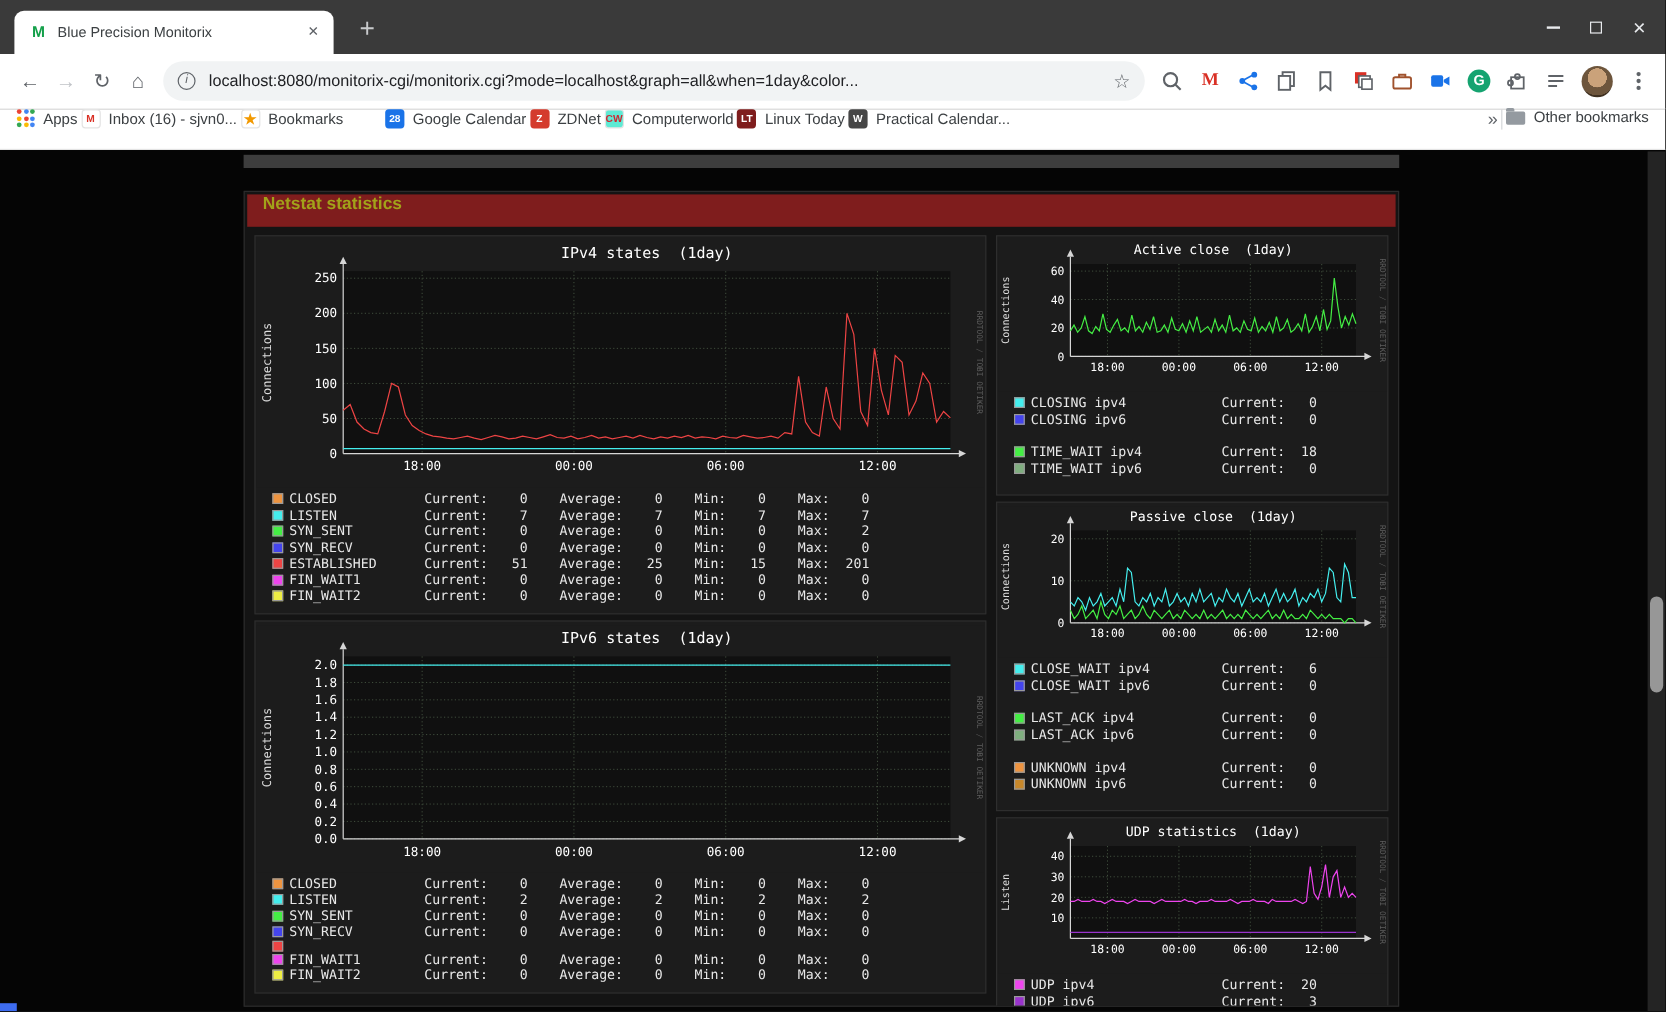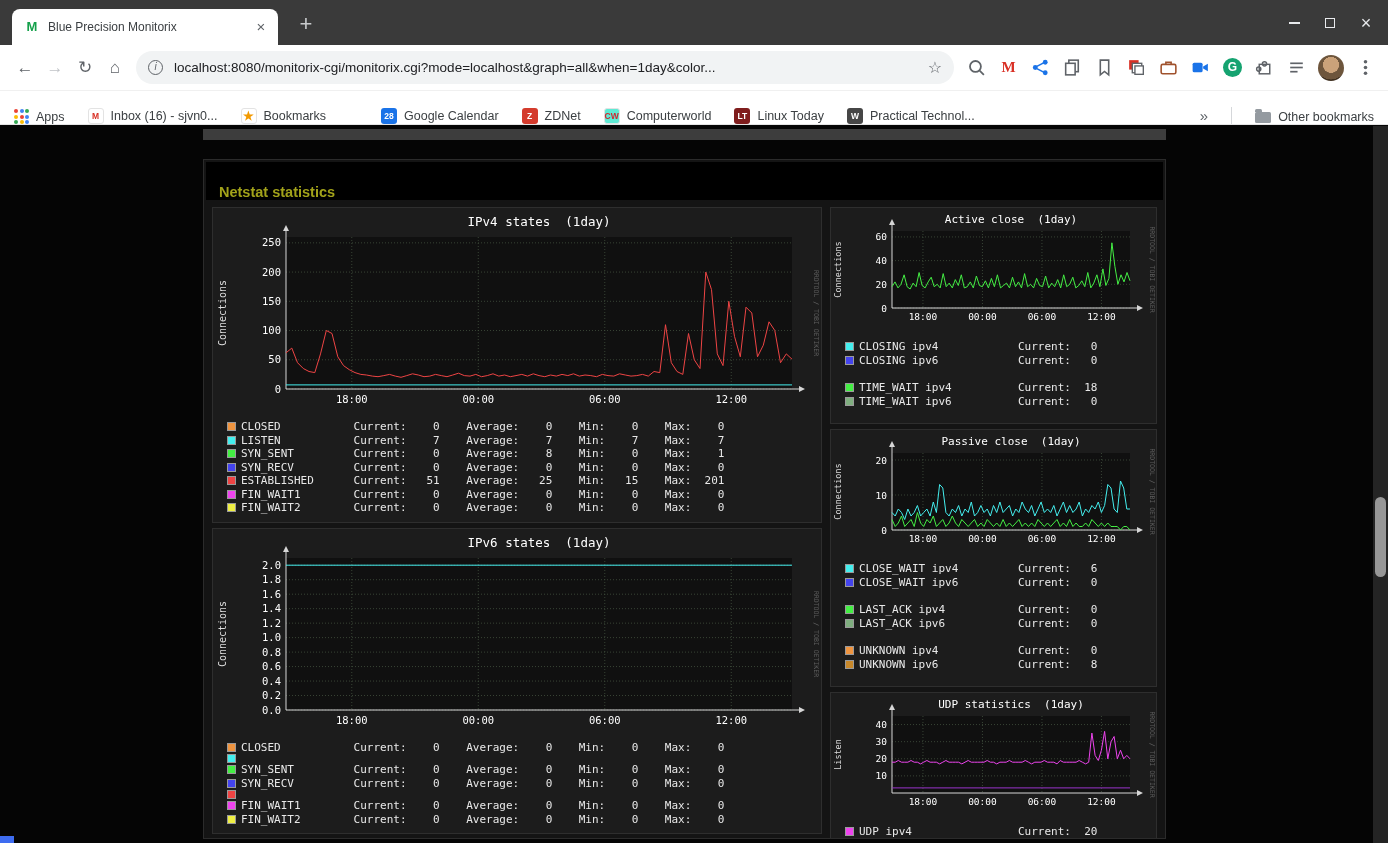--- a/index.html
+++ b/index.html
@@ -27,37 +27,37 @@
 .info-circ{width:15px;height:15px;border:1.4px solid #5f6368;border-radius:50%;color:#5f6368;font-size:10px;line-height:12px;text-align:center;font-style:italic;flex:none}
 .url-input{flex:1;border:none;outline:none;background:transparent;font-size:13.5px;color:#202124;font-family:"Liberation Sans",sans-serif;min-width:0}
 .ob-star{color:#5f6368;font-size:16px;flex:none}
 .ext-icons{display:flex;align-items:center;gap:11px;flex:none;margin-right:2px}
 .ext{width:21px;height:21px;display:flex;align-items:center;justify-content:center;flex:none}
 .gmail-m{color:#d93025;font-weight:bold;font-size:15px;font-family:"Liberation Serif",serif}
 .gram{width:19px;height:19px;border-radius:50%;background:#15a370;color:#fff;font-size:12px;font-weight:bold;text-align:center;line-height:19px}
 .avatar{width:26px;height:26px;border-radius:50%;background:radial-gradient(circle at 50% 38%,#caa27a 0 38%,#6d553c 39% 70%,#3f3020 71%);flex:none}
 
 
-.bookmarks{height:34px;background:#fff;border-bottom:1px solid #e4e4e4;display:flex;align-items:flex-end;padding:0 14px;gap:23px;font-size:12.5px;color:#3c4043}
+.bookmarks{height:34px;background:#fff;border-bottom:1px solid #e4e4e4;display:flex;align-items:flex-start;padding:0 14px;gap:3px;font-size:12.5px;color:#3c4043}
 .bm-item{display:flex;align-items:center;gap:7px;flex:none;white-space:nowrap}
 .bm-ic{width:16px;height:16px;border-radius:3px;display:flex;align-items:center;justify-content:center;font-size:8.5px;font-weight:bold;flex:none}
 .apps-grid{display:grid;grid-template-columns:repeat(3,4px);grid-gap:1.5px;flex:none}
 .apps-grid i{width:4px;height:4px;border-radius:50%;display:block}
 .g1{background:#ea4335}.g2{background:#4285f4}.g3{background:#34a853}.g4{background:#fbbc04}
 .bm-spacer{flex:1}
 .bm-chev{color:#5f6368;font-size:15px;flex:none}
 .bm-sep{width:1px;height:17px;background:#d5d7da;flex:none}
 .folder{width:16px;height:11px;background:#949aa0;border-radius:1.5px;position:relative;flex:none}
 .folder:before{content:"";position:absolute;top:-3px;left:0;width:7px;height:3px;background:#949aa0;border-radius:1.5px 1.5px 0 0}
 
 
 .page{position:absolute;left:0;right:0;top:126px;bottom:0;background:#050505;overflow:hidden}
 .top-fragment{position:absolute;left:203px;top:3px;width:963px;height:11px;background:#3d3d3d}
 .section{position:absolute;left:203px;top:33px;width:963px;height:680px;background:#141414;border:1px solid #2b2b2b;padding:2px;overflow:hidden}
-.section-header{height:38px;background:#000000;display:flex;align-items:flex-end;padding:0 13px}
+.section-header{height:27px;background:#7f1d1d;display:flex;align-items:flex-start;padding:0 13px}
 .section-title{color:#a2a21a;font-weight:bold;font-size:14.5px}
 .section-body{display:flex;gap:8px;padding:7px 6px}
 .col{display:flex;flex-direction:column;gap:5px;min-width:0}
 .col.left{width:610px;flex:none}
 .col.right{flex:1}
 .graph-panel{background:#1c1c1c;border:1px solid #2e2e2e;padding:3px 0 7px}
 .graph-panel svg{display:block;margin:0 auto}
 .legend{font-family:"DejaVu Sans Mono",monospace;font-size:11px;line-height:13.5px;color:#e8e8e8;padding:3px 0 0 14px}
 .graph-panel.small .legend{padding-bottom:8px}
 .legend .lrow{white-space:pre;display:flex;align-items:center}
@@ -185,21 +185,21 @@
           <span class="bm-ic" style="background: rgb(212, 59, 45); color: rgb(255, 255, 255);">Z</span>
           <span>ZDNet</span>
         </div><div class="bm-item">
           <span class="bm-ic" style="background: #5eead4; color: rgb(210, 38, 48); border: 1px solid rgb(227, 227, 227);">CW</span>
           <span>Computerworld</span>
         </div><div class="bm-item">
           <span class="bm-ic" style="background: #7f1d1d; color: rgb(255, 255, 255);">LT</span>
           <span>Linux Today</span>
         </div><div class="bm-item">
           <span class="bm-ic" style="background: rgb(70, 70, 70); color: rgb(255, 255, 255);">W</span>
-          <span>Practical Technol...</span>
+          <span>Practical Calendar...</span>
         </div></div>
     <div class="bm-spacer"></div>
     <span class="bm-chev">»</span>
     <span class="bm-sep"></span>
     <div class="bm-item">
       <span class="folder"></span>
       <span>Other bookmarks</span>
     </div>
   </div>
 
@@ -241,21 +241,21 @@
                 <line x1="72" y1="20" x2="72" y2="178" stroke="#d6d6d6" stroke-width="1"></line>
                 <line x1="72" y1="178" x2="586" y2="178" stroke="#d6d6d6" stroke-width="1"></line>
                 <path d="M 69 20 L 75 20 L 72 14 Z" fill="#d6d6d6"></path>
                 <path d="M 585 175 L 585 181 L 591 178 Z" fill="#d6d6d6"></path>
                 <polyline points="72.0,141.8 77.8,137.1 83.5,151.7 89.3,157.5 95.0,160.5 100.8,161.6 106.5,142.9 112.3,119.5 118.0,122.5 123.8,145.8 129.5,154.6 135.3,158.7 141.0,161.6 146.8,163.4 152.5,164.0 158.3,165.1 164.0,165.7 169.8,164.6 175.5,163.4 181.3,165.1 187.0,166.3 192.8,164.6 198.5,162.8 204.3,164.0 210.0,165.7 215.8,165.1 221.5,163.4 227.3,164.6 233.0,165.7 238.8,164.0 244.5,162.2 250.3,164.6 256.0,165.1 261.8,163.4 267.5,165.7 273.3,164.6 279.0,162.8 284.8,165.1 290.5,164.0 296.3,165.7 302.0,164.6 307.8,163.4 313.5,165.1 319.3,162.8 325.0,164.6 330.8,165.7 336.5,164.0 342.3,165.1 348.0,163.4 353.8,164.6 359.5,162.8 365.3,165.1 371.0,164.0 376.8,164.6 382.5,165.7 388.3,163.4 394.0,164.6 399.8,165.1 405.5,162.8 411.3,164.0 417.0,165.1 422.8,164.6 428.5,163.4 434.3,165.1 440.0,160.5 445.8,161.6 451.5,113.7 457.3,151.7 463.0,160.5 468.8,163.4 474.5,122.5 480.3,148.8 486.0,157.5 491.8,61.1 497.5,78.6 503.3,142.9 509.0,154.6 514.8,90.3 520.5,125.4 526.3,145.8 532.0,96.2 537.8,102.0 543.5,145.8 549.3,134.2 555.0,110.8 560.8,119.5 566.5,151.7 572.3,142.9 578.0,148.2" fill="none" stroke="#ee4444" stroke-width="1"></polyline>
                 <polyline points="72.0,173.9 578.0,173.9" fill="none" stroke="#44eeee" stroke-width="1"></polyline>
               </svg>
               <div class="legend">
                 <div class="lrow"><span class="sw" style="background: rgb(238, 148, 64);"></span><span>CLOSED           Current:    0    Average:    0    Min:    0    Max:    0</span></div>
                 <div class="lrow"><span class="sw" style="background: rgb(68, 238, 238);"></span><span>LISTEN           Current:    7    Average:    7    Min:    7    Max:    7</span></div>
-                <div class="lrow"><span class="sw" style="background: rgb(68, 238, 68);"></span><span>SYN_SENT         Current:    0    Average:    8    Min:    0    Max:    1</span></div>
+                <div class="lrow"><span class="sw" style="background: rgb(68, 238, 68);"></span><span>SYN_SENT         Current:    0    Average:    0    Min:    0    Max:    2</span></div>
                 <div class="lrow"><span class="sw" style="background: rgb(68, 68, 238);"></span><span>SYN_RECV         Current:    0    Average:    0    Min:    0    Max:    0</span></div>
                 <div class="lrow"><span class="sw" style="background: rgb(238, 68, 68);"></span><span>ESTABLISHED      Current:   51    Average:   25    Min:   15    Max:  201</span></div>
                 <div class="lrow"><span class="sw" style="background: rgb(238, 68, 238);"></span><span>FIN_WAIT1        Current:    0    Average:    0    Min:    0    Max:    0</span></div>
                 <div class="lrow"><span class="sw" style="background: rgb(238, 238, 68);"></span><span>FIN_WAIT2        Current:    0    Average:    0    Min:    0    Max:    0</span></div>
               </div>
             </div>
             <div class="graph-panel big">
               <svg width="606" height="206" viewBox="0 0 606 206">
                 <rect x="0" y="0" width="606" height="206" fill="#1c1c1c"></rect>
                 <rect x="72" y="26" width="506" height="152" fill="#101010"></rect>
@@ -293,21 +293,21 @@
                 <line x1="517.28" y1="26" x2="517.28" y2="178" stroke="#42503f" stroke-width="0.8" stroke-dasharray="1,2"></line>
                 <text x="517.28" y="192" fill="#ffffff" text-anchor="middle" font-size="10.5" font-family="DejaVu Sans Mono, monospace" style="white-space: pre;">12:00</text>
                 <line x1="72" y1="20" x2="72" y2="178" stroke="#d6d6d6" stroke-width="1"></line>
                 <line x1="72" y1="178" x2="586" y2="178" stroke="#d6d6d6" stroke-width="1"></line>
                 <path d="M 69 20 L 75 20 L 72 14 Z" fill="#d6d6d6"></path>
                 <path d="M 585 175 L 585 181 L 591 178 Z" fill="#d6d6d6"></path>
                 <polyline points="72.0,33.2 578.0,33.2" fill="none" stroke="#44eeee" stroke-width="1"></polyline>
               </svg>
               <div class="legend">
                 <div class="lrow"><span class="sw" style="background: rgb(238, 148, 64);"></span><span>CLOSED           Current:    0    Average:    0    Min:    0    Max:    0</span></div>
-                <div class="lrow"><span class="sw" style="background: rgb(68, 238, 238);"></span></div>
+                <div class="lrow"><span class="sw" style="background: rgb(68, 238, 238);"></span><span>LISTEN           Current:    2    Average:    2    Min:    2    Max:    2</span></div>
                 <div class="lrow"><span class="sw" style="background: rgb(68, 238, 68);"></span><span>SYN_SENT         Current:    0    Average:    0    Min:    0    Max:    0</span></div>
                 <div class="lrow"><span class="sw" style="background: rgb(68, 68, 238);"></span><span>SYN_RECV         Current:    0    Average:    0    Min:    0    Max:    0</span></div>
                 <div class="lrow"><span class="sw" style="background: rgb(238, 68, 68);"></span></div>
                 <div class="lrow"><span class="sw" style="background: rgb(238, 68, 238);"></span><span>FIN_WAIT1        Current:    0    Average:    0    Min:    0    Max:    0</span></div>
                 <div class="lrow"><span class="sw" style="background: rgb(238, 238, 68);"></span><span>FIN_WAIT2        Current:    0    Average:    0    Min:    0    Max:    0</span></div>
               </div>
             </div>
           </div>
         <div class="col right" id="col-right">
             <div class="graph-panel small">
@@ -376,21 +376,21 @@
                 <polyline points="60.0,86.5 63.2,93.5 66.3,90.0 69.5,83.0 72.7,93.5 75.9,90.0 79.0,86.5 82.2,93.5 85.4,79.5 88.6,90.0 91.7,93.5 94.9,86.5 98.1,90.0 101.3,83.0 104.4,93.5 107.6,90.0 110.8,86.5 113.9,93.5 117.1,90.0 120.3,83.0 123.5,90.0 126.6,93.5 129.8,86.5 133.0,90.0 136.2,93.5 139.3,90.0 142.5,86.5 145.7,93.5 148.9,90.0 152.0,93.5 155.2,86.5 158.4,90.0 161.5,93.5 164.7,90.0 167.9,93.5 171.1,86.5 174.2,93.5 177.4,90.0 180.6,93.5 183.8,90.0 186.9,86.5 190.1,93.5 193.3,90.0 196.5,93.5 199.6,90.0 202.8,93.5 206.0,86.5 209.1,90.0 212.3,93.5 215.5,90.0 218.7,93.5 221.8,90.0 225.0,86.5 228.2,93.5 231.4,90.0 234.5,93.5 237.7,86.5 240.9,93.5 244.1,90.0 247.2,93.5 250.4,93.5 253.6,90.0 256.7,93.5 259.9,86.5 263.1,90.0 266.3,93.5 269.4,90.0 272.6,93.5 275.8,90.0 279.0,93.5 282.1,93.5 285.3,93.5 288.5,97.0 291.7,93.5 294.8,93.5 298.0,97.0" fill="none" stroke="#44ee44" stroke-width="1"></polyline>
               </svg>
               <div class="legend">
                 <div class="lrow"><span class="sw" style="background: rgb(68, 238, 238);"></span><span>CLOSE_WAIT ipv4         Current:   6</span></div>
                 <div class="lrow"><span class="sw" style="background: rgb(68, 68, 238);"></span><span>CLOSE_WAIT ipv6         Current:   0</span></div>
                 <div class="ggap"></div>
                 <div class="lrow"><span class="sw" style="background: rgb(68, 238, 68);"></span><span>LAST_ACK ipv4           Current:   0</span></div>
                 <div class="lrow"><span class="sw" style="background: rgb(127, 174, 127);"></span><span>LAST_ACK ipv6           Current:   0</span></div>
                 <div class="ggap"></div>
                 <div class="lrow"><span class="sw" style="background: rgb(238, 148, 64);"></span><span>UNKNOWN ipv4            Current:   0</span></div>
-                <div class="lrow"><span class="sw" style="background: rgb(200, 136, 42);"></span><span>UNKNOWN ipv6            Current:   8</span></div>
+                <div class="lrow"><span class="sw" style="background: rgb(200, 136, 42);"></span><span>UNKNOWN ipv6            Current:   0</span></div>
               </div>
             </div>
             <div class="graph-panel small">
               <svg width="324" height="126" viewBox="0 0 324 126">
                 <rect x="0" y="0" width="324" height="126" fill="#1c1c1c"></rect>
                 <rect x="60" y="20" width="238" height="77" fill="#101010"></rect>
                 <text x="179" y="12" fill="#ffffff" text-anchor="middle" font-size="11" font-family="DejaVu Sans Mono, monospace" style="white-space: pre;">UDP statistics  (1day)</text>
                 <text fill="#dddddd" text-anchor="middle" font-size="8.5" font-family="DejaVu Sans Mono, monospace" transform="translate(9,58.5) rotate(-90)" style="white-space: pre;">Listen</text>
                 <text fill="#5f5f5f" text-anchor="middle" font-size="6.5" font-family="DejaVu Sans Mono, monospace" transform="translate(318,58.5) rotate(90)" style="white-space: pre;">RRDTOOL / TOBI OETIKER</text>
                 <line x1="60" y1="79.88888888888889" x2="298" y2="79.88888888888889" stroke="#42503f" stroke-width="0.8" stroke-dasharray="1,2"></line>

